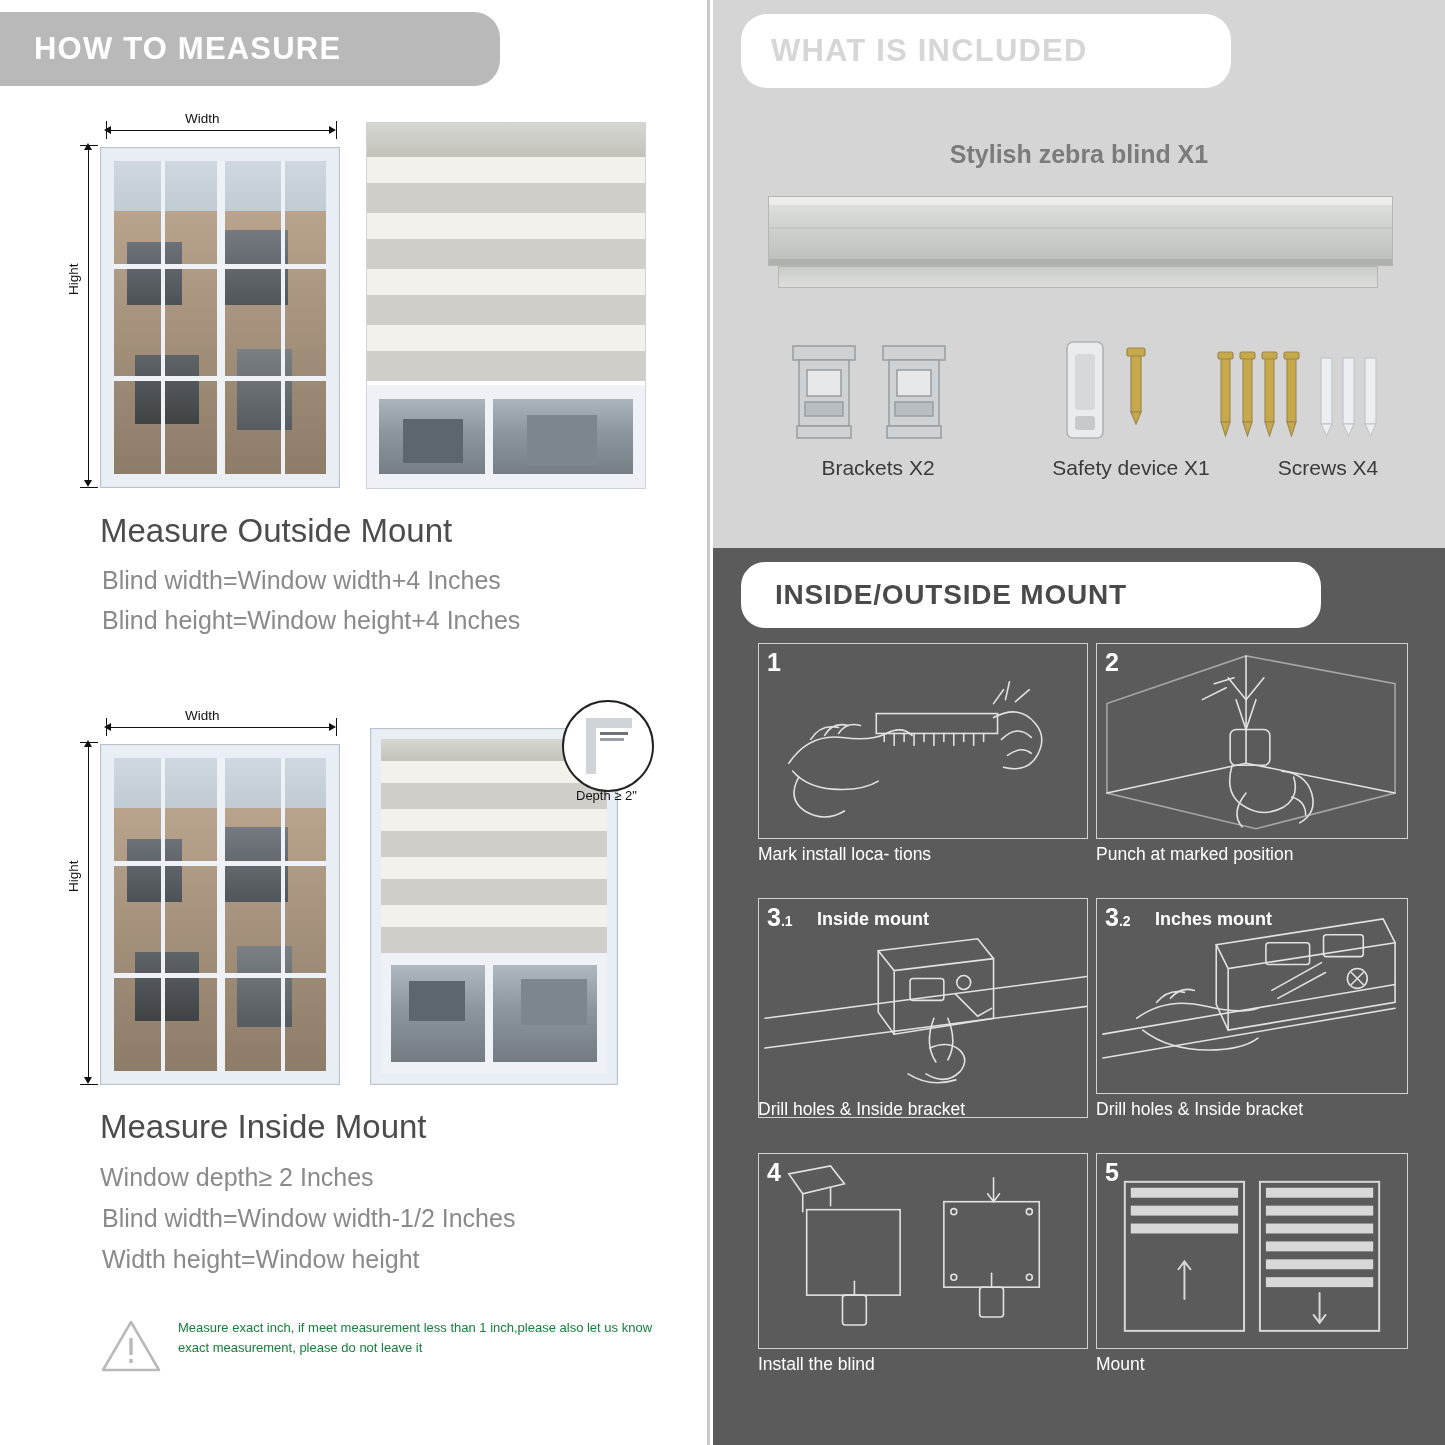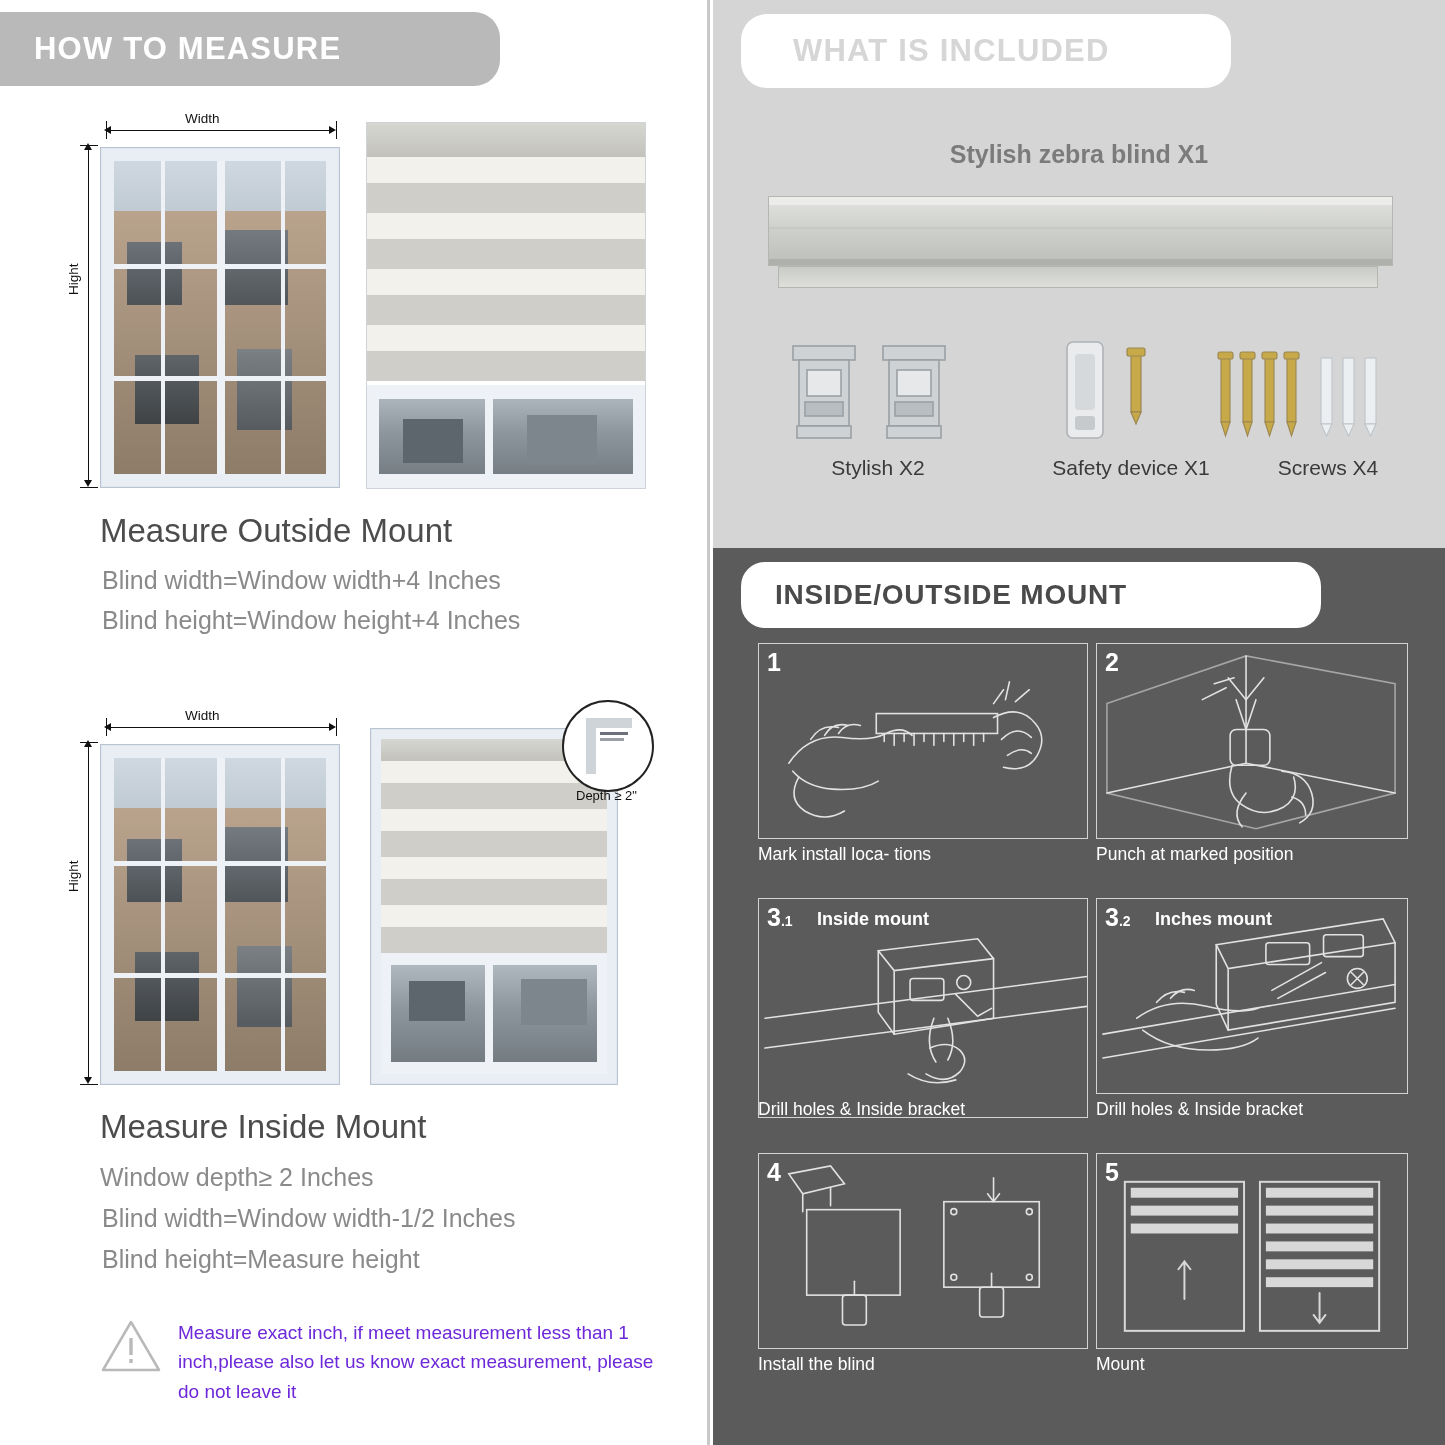--- a/index.html
+++ b/index.html
@@ -158,22 +158,22 @@
     display: flex;
     gap: 16px;
     align-items: flex-start;
   }
   .warn-tri {
     width: 62px; height: 56px;
     flex: 0 0 auto;
     position: relative;
   }
   .warn-text {
-    font-size: 19px;
-    color: #6d28d9;
+    font-size: 13px;
+    color: #15803d;
     line-height: 1.55;
   }
 
   .depth-circle {
     position: absolute;
     border: 2px solid #222;
     border-radius: 50%;
     overflow: hidden;
     background: #ffffff;
   }
@@ -191,21 +191,21 @@
     background: #d5d5d5;
   }
   .banner-right {
     position: absolute;
     left: 28px; top: 14px;
     width: 490px; height: 74px;
     background: #ffffff;
     border-radius: 26px;
     display: flex;
     align-items: center;
-    padding-left: 52px;
+    padding-left: 30px;
     box-sizing: border-box;
   }
   .banner-right .btxt {
     color: #d6d6d6;
     font-size: 31px;
     font-weight: bold;
     letter-spacing: 1.2px;
   }
   .incl-title {
     position: absolute;
@@ -420,21 +420,21 @@
       <div style="position:absolute;left:22px;top:16px;width:46px;height:10px;background:#cfd4d8;"></div>
       <div style="position:absolute;left:22px;top:26px;width:10px;height:46px;background:#cfd4d8;"></div>
       <div style="position:absolute;left:36px;top:30px;width:28px;height:3px;background:#6c7278;"></div>
       <div style="position:absolute;left:36px;top:36px;width:24px;height:3px;background:#9aa0a5;"></div>
     </div>
     <div class="depth-label" style="left:576px;top:788px;">Depth ≥ 2"</div>
 
     <div class="heading" style="left:100px;top:1108px;text-align:right;">Measure Inside Mount</div>
     <div class="subline" style="left:100px;top:1163px;">Window depth≥ 2 Inches</div>
     <div class="subline" style="left:102px;top:1204px;">Blind width=Window width-1/2 Inches</div>
-    <div class="subline" style="left:102px;top:1245px;">Blind height=Measure height</div>
+    <div class="subline" style="left:102px;top:1245px;">Width height=Window height</div>
 
     <div class="warn-wrap">
       <div class="warn-tri">
         <svg width="62" height="56" viewBox="0 0 62 56">
           <polygon points="31,4 59,52 3,52" fill="none" stroke="#b9b9b9" stroke-width="2.5" stroke-linejoin="round"></polygon>
           <rect x="29.3" y="20" width="3.4" height="17" fill="#b9b9b9"></rect>
           <rect x="29.3" y="41" width="3.4" height="4" fill="#b9b9b9"></rect>
         </svg>
       </div>
       <div class="warn-text">Measure exact inch, if meet measurement less than 1 inch,please also let us know exact measurement, please do not leave it</div>
@@ -465,21 +465,21 @@
           <rect x="22" y="62" width="38" height="14" fill="#b9bec2"></rect>
           <rect x="14" y="86" width="54" height="12"></rect>
           <rect x="100" y="6" width="62" height="14"></rect>
           <rect x="106" y="20" width="50" height="66"></rect>
           <rect x="114" y="30" width="34" height="26" fill="#e6e8ea"></rect>
           <rect x="112" y="62" width="38" height="14" fill="#b9bec2"></rect>
           <rect x="104" y="86" width="54" height="12"></rect>
         </g>
       </svg>
     </div>
-    <div class="part-caption" style="left:20px;top:456px;width:290px;">Stylish X2</div>
+    <div class="part-caption" style="left:20px;top:456px;width:290px;">Brackets X2</div>
 
     <div style="position:absolute;left:340px;top:336px;width:150px;height:114px;">
       <svg width="150" height="114" viewBox="0 0 150 114">
         <g>
           <rect x="14" y="6" width="36" height="96" rx="6" fill="#e9ebec" stroke="#aeb3b7" stroke-width="1.6"></rect>
           <rect x="22" y="18" width="20" height="56" rx="4" fill="#d6d9db"></rect>
           <rect x="22" y="80" width="20" height="14" rx="3" fill="#c6cacd"></rect>
           <g stroke="#9a8752" stroke-width="1.2" fill="#c8a949">
             <rect x="78" y="18" width="10" height="58"></rect>
             <polygon points="78,76 88,76 83,88"></polygon>

